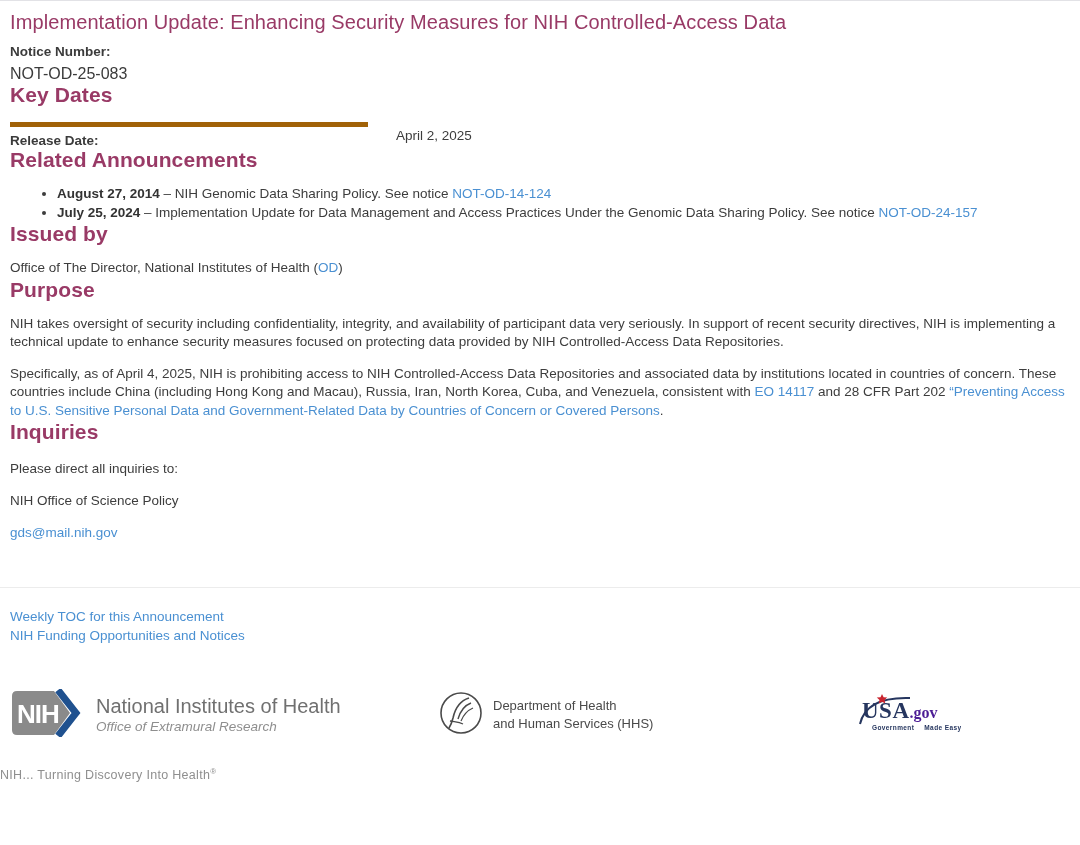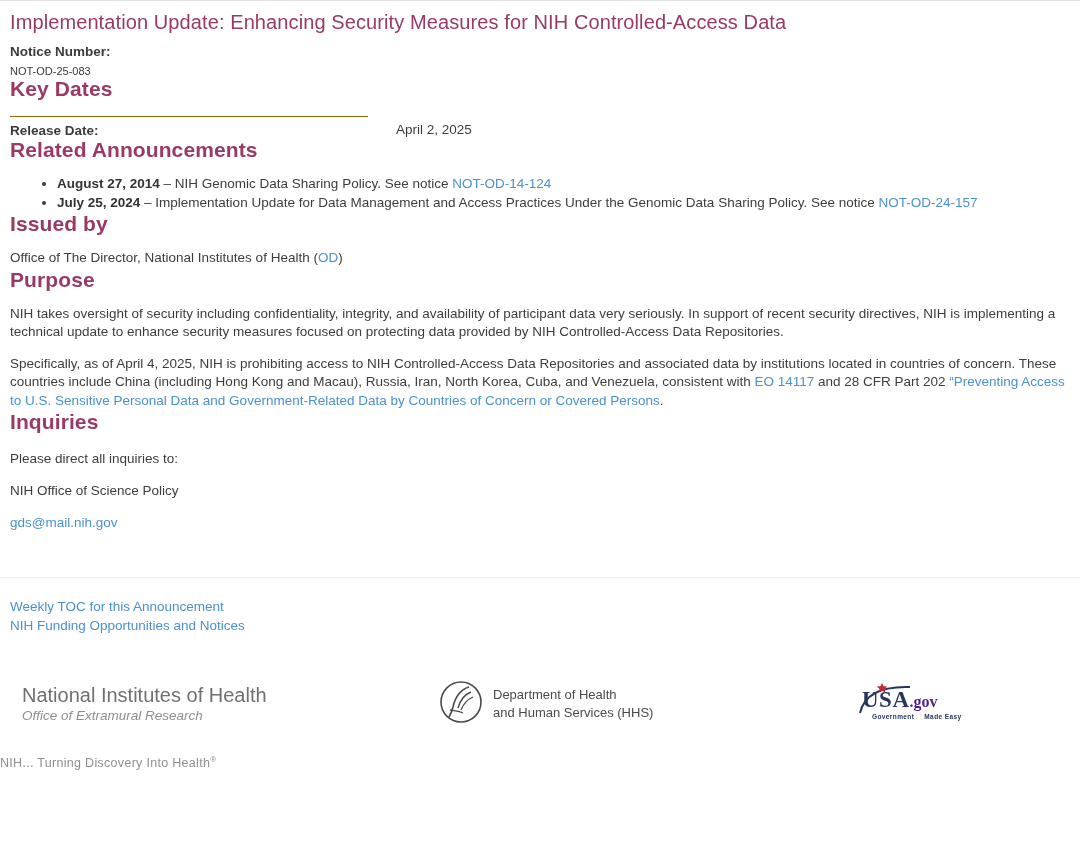--- a/index.html
+++ b/index.html
@@ -12,35 +12,35 @@
     border-top: 1px solid #e2e2e6;
   }
   a { color: #4a90d2; text-decoration: none; cursor: pointer; }
   .container { padding: 4px 12px 0 10px; }
 
   .page-title {
     color: #993a66; font-size: 20px; font-weight: 500;
     margin: 6px 0 10px 0; letter-spacing: 0.1px;
   }
   .notice-label { font-size: 13.5px; font-weight: bold; margin: 0 0 6px 0; color: #3b3b3b; }
-  .notice-number { font-size: 11px; margin: 0; color: #3b3b3b; }
+  .notice-number { font-size: 16px; margin: 0; color: #3b3b3b; }
 
   h2.section-heading {
     color: #993a66; font-size: 21px; font-weight: bold;
     margin: 0; letter-spacing: 0.1px;
   }
   .mt-keydates { margin-top: 27px; }
   .mt-related { margin-top: 50px; }
   .mt-issued  { margin-top: 23px; }
   .mt-purpose { margin-top: 24px; }
   .mt-inquiries { margin-top: 26px; }
 
   .keydates-row { display: flex; margin-top: 15px; font-size: 13.5px; }
   .keydates-left {
-    width: 358px; border-top: 1px solid #a16207;
+    width: 358px; border-top: 5px solid #a16207;
     padding-top: 6px; font-weight: bold; color: #3b3b3b;
   }
   .keydates-right { padding-top: 6px; margin-left: 28px; }
 
   ul.announcements {
     margin: 13px 0 0 0; padding-left: 47px;
     font-size: 13.5px; line-height: 18.5px; color: #3d3d3d;
   }
   ul.announcements li { margin: 0; }
   ul.announcements strong { color: #333; text-align: right; }
@@ -115,20 +115,27 @@
 <hr class="full-divider">
 
 <div class="bottom-links">
   <a>Weekly TOC for this Announcement</a>
   <a>NIH Funding Opportunities and Notices</a>
 </div>
 
 <div class="footer">
 
   <div class="f-left">
+    <span>
+      <svg width="74" height="48" viewBox="0 0 74 48">
+        <path d="M7 2 H44 L60 24 L44 46 H7 Q2 46 2 41 V7 Q2 2 7 2 Z" fill="#8a8a8a"></path>
+        <path d="M48 1 L66 24 L48 47" fill="none" stroke="#1f518f" stroke-width="7" stroke-linejoin="miter"></path>
+        <text x="7" y="34" font-family="Liberation Sans, sans-serif" font-size="26" font-weight="bold" fill="#ffffff" letter-spacing="-1">NIH</text>
+      </svg>
+    </span>
     <span class="nih-text-block">
       <div class="nih-name">National Institutes of Health</div>
       <div class="nih-office">Office of Extramural Research</div>
     </span>
   </div>
 
   <div class="f-center">
     <span>
       <svg width="46" height="46" viewBox="0 0 46 46">
         <circle cx="23" cy="23" r="20" fill="none" stroke="#4a4a4a" stroke-width="1.6"></circle>

